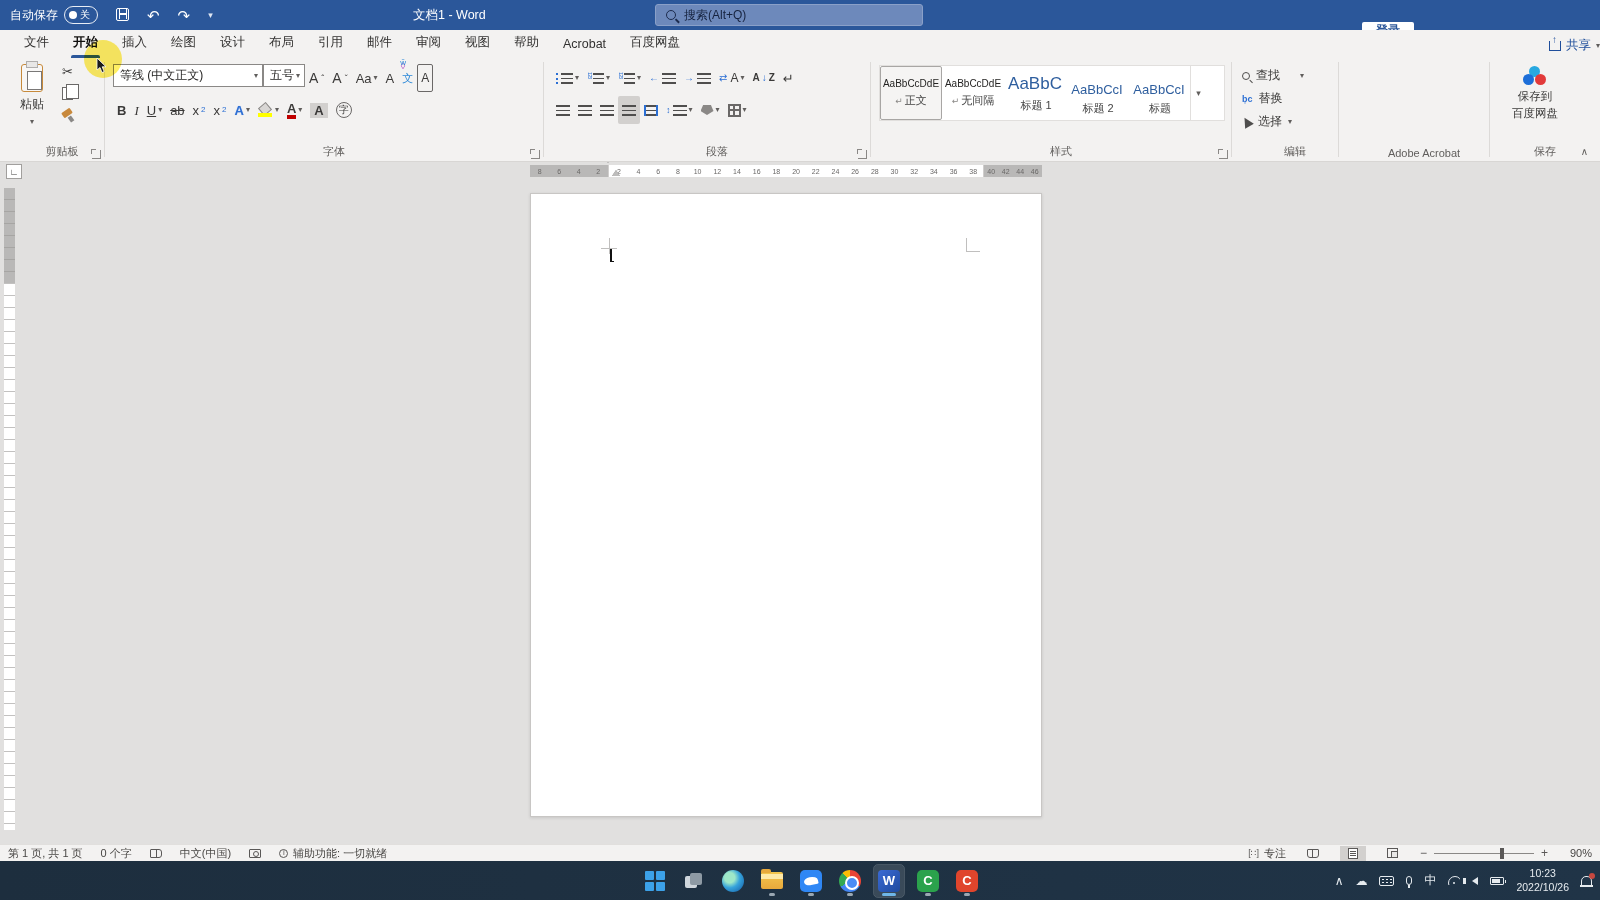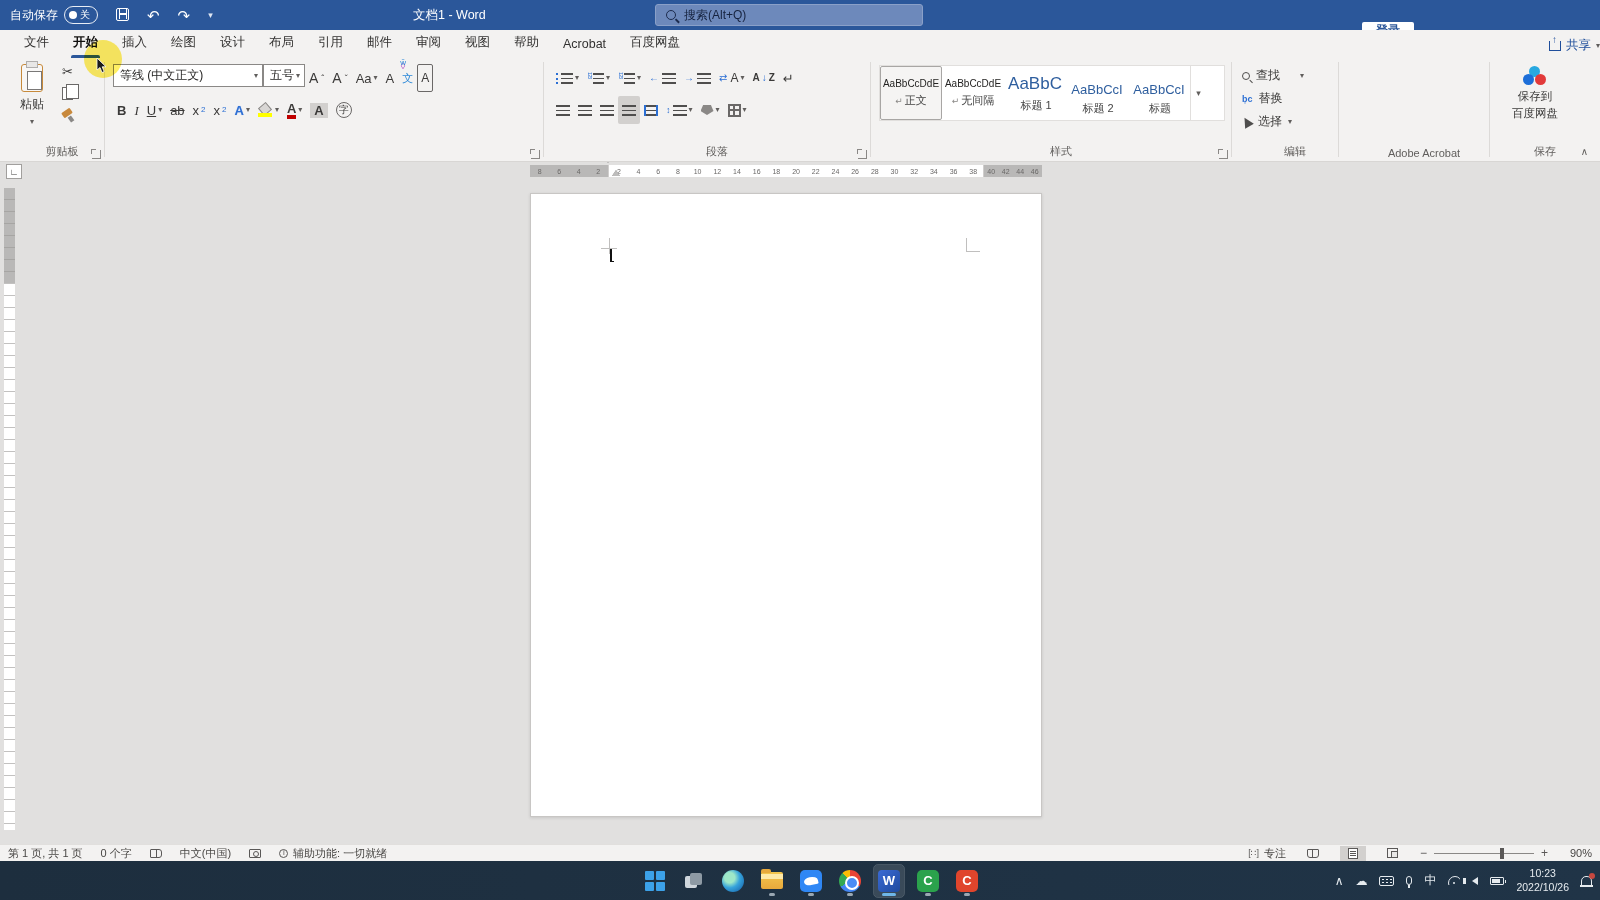--- a/index.html
+++ b/index.html
@@ -401,20 +401,21 @@
             <span class="col-a">A</span>
             <span class="ddc">▾</span>
           </button>
         <button class="rbtn">
             <span class="shade-a">A</span>
           </button>
         <button class="rbtn">
             <span class="enclose">字</span>
           </button>
       </div>
+      <div class="group-label">字体</div>
       <div class="launcher"></div>
     </div>
     <div class="group-sep"></div>
 
     <div class="group g-para">
       <div class="font-row">
         <button class="rbtn">
             <span class="bars dots"></span>
             <span class="ddc">▾</span>
           </button>

